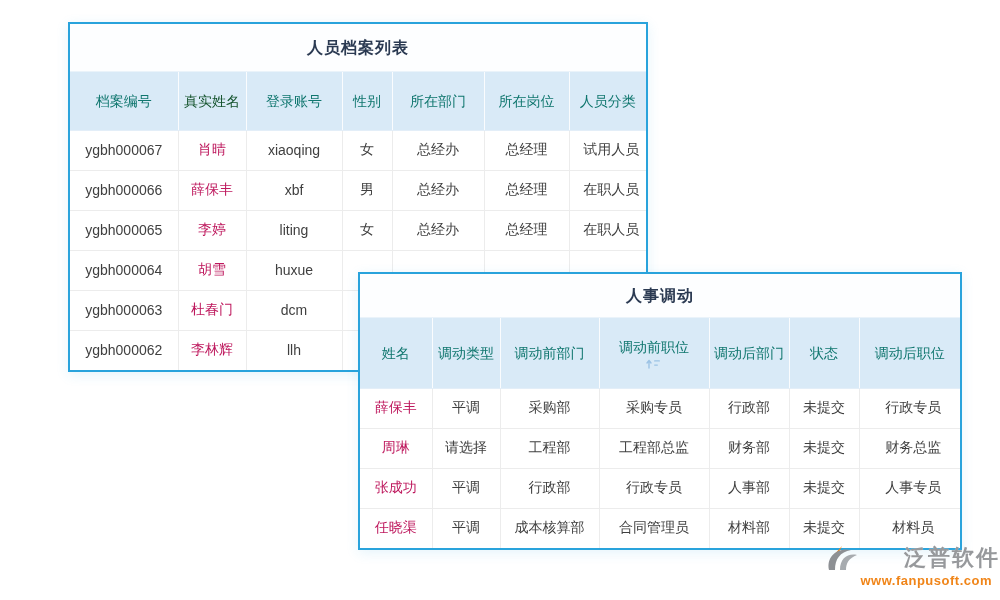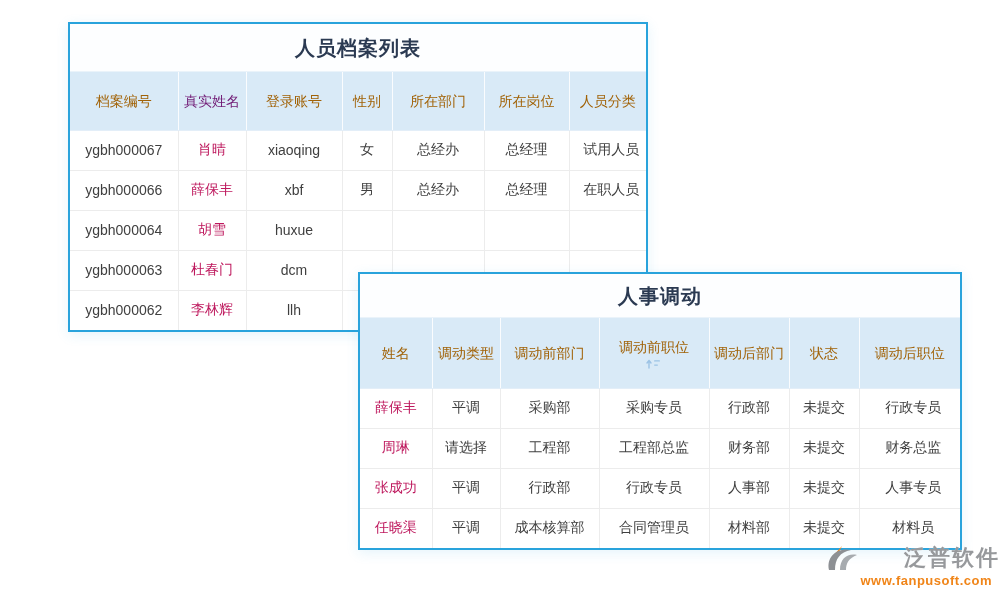--- a/index.html
+++ b/index.html
@@ -15,47 +15,47 @@
     background: #ffffff;
     border: 2px solid #29a3dc;
     box-shadow: 0 3px 12px rgba(41, 163, 220, 0.12);
   }
   #archive-card  { left: 68px;  top: 22px;  width: 580px; }
   #transfer-card { left: 358px; top: 272px; width: 604px; }
 
   .card-title {
     text-align: center;
     font-weight: bold;
-    font-size: 20px;
+    font-size: 16px;
     color: #2b3a52;
     background: #fdfeff;
     border-bottom: 1px solid #eaf3fa;
     letter-spacing: 1px;
   }
   #archive-card  .card-title { line-height: 48px; height: 48px; }
   #transfer-card .card-title { line-height: 44px; height: 44px; }
 
   table { border-collapse: collapse; table-layout: fixed; width: 100%; }
 
   thead th {
     background: #d9eaf7;
-    color: #a16207;
+    color: #0f766e;
     font-weight: normal;
     font-size: 14px;
     text-align: center;
     vertical-align: middle;
     border-right: 1px solid rgba(255,255,255,0.85);
     border-bottom: 1px solid #e3eef8;
     padding: 6px 4px;
     line-height: 1.45;
   }
   thead th:last-child { border-right: none; }
   #archive-card  thead th { height: 58px; }
   #transfer-card thead th { height: 70px; margin-top: 12px; }
-  th.hl { color: #701a75; }
+  th.hl { color: #14532d; }
 
   tbody td {
     background: #ffffff;
     color: #3f3f3f;
     font-size: 14px;
     text-align: center;
     vertical-align: middle;
     height: 40px;
     border-right: 1px solid #ececec;
     border-bottom: 1px solid #ececec;
@@ -128,20 +128,29 @@
         <td>女</td>
         <td>总经办</td>
         <td>总经理</td>
         <td>试用人员</td>
       </tr>
       <tr>
         <td>ygbh000066</td>
         <td class="link">薛保丰</td>
         <td>xbf</td>
         <td>男</td>
+        <td>总经办</td>
+        <td>总经理</td>
+        <td>在职人员</td>
+      </tr>
+      <tr>
+        <td>ygbh000065</td>
+        <td class="link">李婷</td>
+        <td>liting</td>
+        <td>女</td>
         <td>总经办</td>
         <td>总经理</td>
         <td>在职人员</td>
       </tr>
       <tr>
         <td>ygbh000064</td>
         <td class="link">胡雪</td>
         <td>huxue</td>
         <td></td>
         <td></td>

